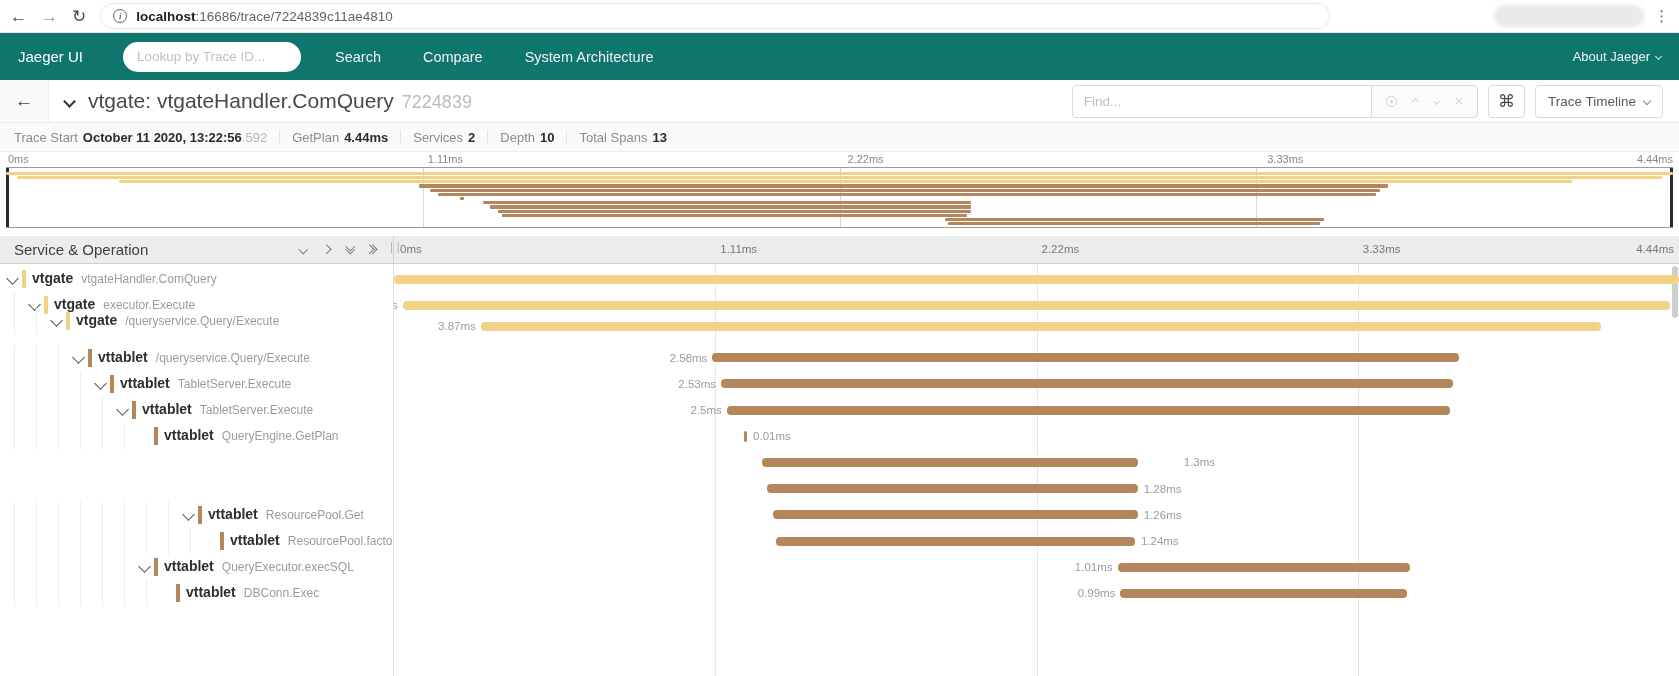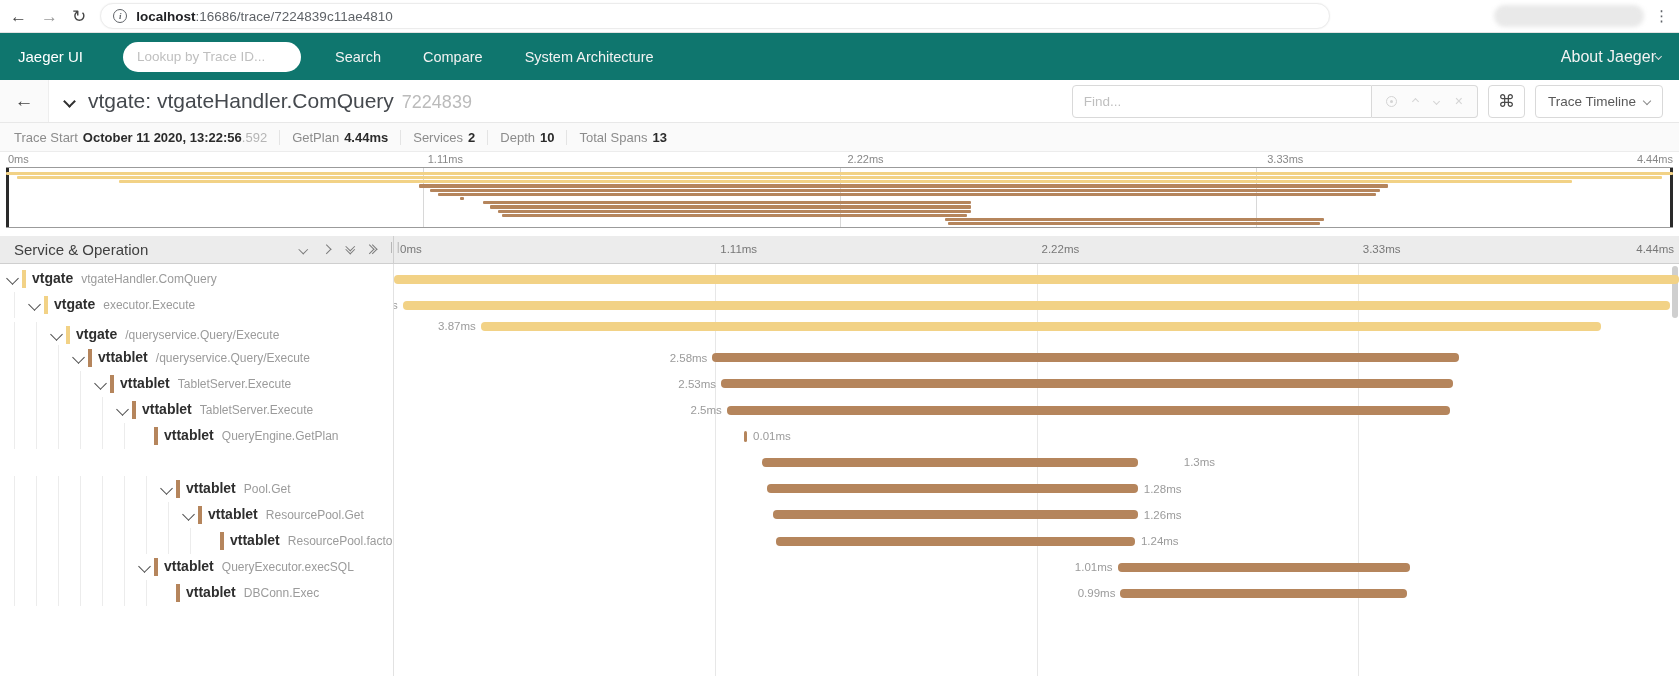--- a/index.html
+++ b/index.html
@@ -25,22 +25,22 @@
   .kebab { color:#5f6368; font-size:15px; letter-spacing:0; cursor:pointer; }
 
   
   .navbar { height:47px; background:#0f766e; display:flex; align-items:center;
     padding:0 18px; gap:26px; }
   .brand { color:#fff; font-size:15px; margin-right:14px; cursor:pointer; }
   .lookup { width:178px; height:30px; border-radius:16px; border:none; padding:0 14px;
     font-size:13.5px; color:#333; outline:none; font-family:"Liberation Sans",sans-serif; }
   .lookup::placeholder { color:#bfbfbf; }
   .nav-link { color:#f2f2f2; font-size:14.5px; cursor:pointer; padding:0 8px; }
-  .about { margin-left:auto; color:#f2f2f2; font-size:16px; cursor:pointer;
-    display:flex; align-items:center; }
+  .about { margin-left:auto; color:#f2f2f2; font-size:13px; cursor:pointer;
+    display:flex; align-items:center; gap:6px; }
 
   .chev { display:inline-block; width:8px; height:8px; border-right:1.6px solid #666;
     border-bottom:1.6px solid #666; transform:rotate(45deg); }
   .chev.up { transform:rotate(-135deg); }
   .chev.rgt { transform:rotate(-45deg); }
   .chev.small { width:5px; height:5px; }
   .chev.white { border-color:#ddd; }
 
   
   .trace-topbar { height:43px; display:flex; align-items:center;
@@ -269,21 +269,21 @@
         <span class="tr-chev" style="left:8px"></span>
         <span class="swatch" style="left:22px;background:#F2D286"></span>
         <span class="svc" style="left:32px">vtgate<span class="op">vtgateHandler.ComQuery</span></span>
       </div>
       <div class="tree-row" style="top: 28.2px;">
         <span class="guide" style="left:14px"></span>
         <span class="tr-chev" style="left:30px"></span>
         <span class="swatch" style="left:44px;background:#F2D286"></span>
         <span class="svc" style="left:54px">vtgate<span class="op">executor.Execute</span></span>
       </div>
-      <div class="tree-row" style="top: 58px; padding-left: 31px;">
+      <div class="tree-row" style="top: 44px; padding-left: 31px;">
         <span class="guide" style="left:14px"></span>
         <span class="guide" style="left:36px"></span>
         <span class="tr-chev" style="left:52px"></span>
         <span class="swatch" style="left:66px;background:#F2D286"></span>
         <span class="svc" style="left:76px">vtgate<span class="op">/queryservice.Query/Execute</span></span>
       </div>
       <div class="tree-row" style="top: 80.6px;">
         <span class="guide" style="left:14px"></span>
         <span class="guide" style="left:36px"></span>
         <span class="guide" style="left:58px"></span>
@@ -312,32 +312,20 @@
       </div>
       <div class="tree-row" style="top: 159.2px;">
         <span class="guide" style="left:14px"></span>
         <span class="guide" style="left:36px"></span>
         <span class="guide" style="left:58px"></span>
         <span class="guide" style="left:80px"></span>
         <span class="guide" style="left:102px"></span>
         <span class="guide" style="left:124px"></span>
         <span class="swatch" style="left:154px;background:#B5855C"></span>
         <span class="svc" style="left:164px">vttablet<span class="op">QueryEngine.GetPlan</span></span>
-      </div>
-      <div class="tree-row" style="top: 211.6px;">
-        <span class="guide" style="left:14px"></span>
-        <span class="guide" style="left:36px"></span>
-        <span class="guide" style="left:58px"></span>
-        <span class="guide" style="left:80px"></span>
-        <span class="guide" style="left:102px"></span>
-        <span class="guide" style="left:124px"></span>
-        <span class="guide" style="left:146px"></span>
-        <span class="tr-chev" style="left:162px"></span>
-        <span class="swatch" style="left:176px;background:#B5855C"></span>
-        <span class="svc" style="left:186px">vttablet<span class="op">Pool.Get</span></span>
       </div>
       <div class="tree-row" style="top: 237.8px;">
         <span class="guide" style="left:14px"></span>
         <span class="guide" style="left:36px"></span>
         <span class="guide" style="left:58px"></span>
         <span class="guide" style="left:80px"></span>
         <span class="guide" style="left:102px"></span>
         <span class="guide" style="left:124px"></span>
         <span class="guide" style="left:146px"></span>
         <span class="guide" style="left:168px"></span>

